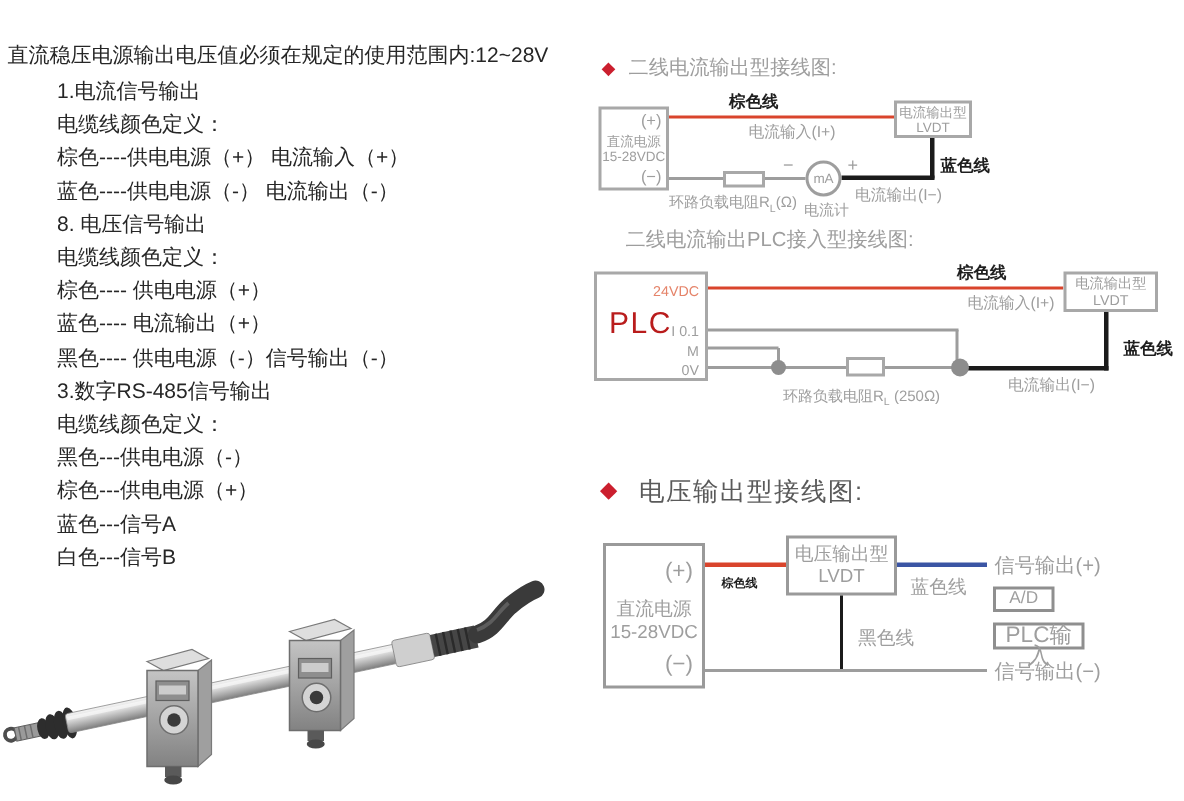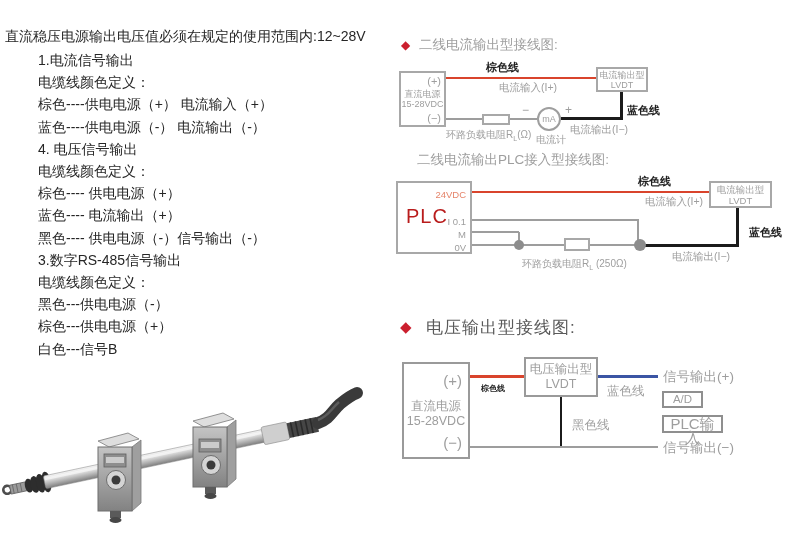--- a/index.html
+++ b/index.html
@@ -26,29 +26,30 @@
 <body>
 
 <div class="stage">
 
   <div class="heading">直流稳压电源输出电压值必须在规定的使用范围内:12~28V</div>
   <div class="speclines">
     <div>1.电流信号输出</div>
     <div>电缆线颜色定义：</div>
     <div>棕色----供电电源（+） 电流输入（+）</div>
     <div>蓝色----供电电源（-） 电流输出（-）</div>
-    <div>4. 电压信号输出</div>
+    <div>8. 电压信号输出</div>
     <div>电缆线颜色定义：</div>
     <div>棕色---- 供电电源（+）</div>
     <div>蓝色---- 电流输出（+）</div>
     <div>黑色---- 供电电源（-）信号输出（-）</div>
     <div>3.数字RS-485信号输出</div>
     <div>电缆线颜色定义：</div>
     <div>黑色---供电电源（-）</div>
     <div>棕色---供电电源（+）</div>
+    <div>蓝色---信号A</div>
     <div>白色---信号B</div>
   </div>
 
   <span class="diamond" style="left:401px;top:20px;font-size:12px;">◆</span>
   <div class="dtitle" style="left:419px;top:17px;">二线电流输出型接线图:</div>
 
   <div class="box" style="left:399px;top:52px;width:47px;height:56px;">
     <span class="abs" style="right:3px;top:2px;font-size:11px;">(+)</span>
     <div class="abs ctr" style="left:0;right:0;top:15px;font-size:9px;">直流电源</div>
     <div class="abs ctr" style="left:0;right:0;top:26px;font-size:9px;">15-28VDC</div>

